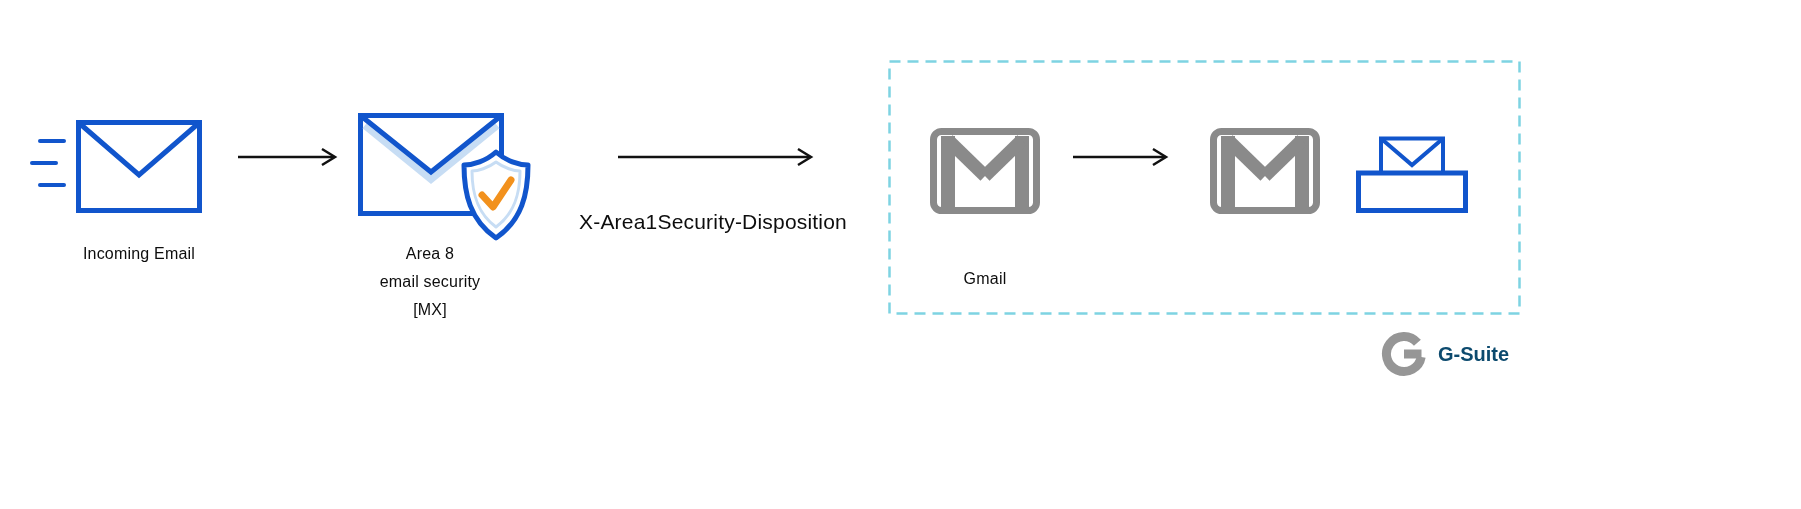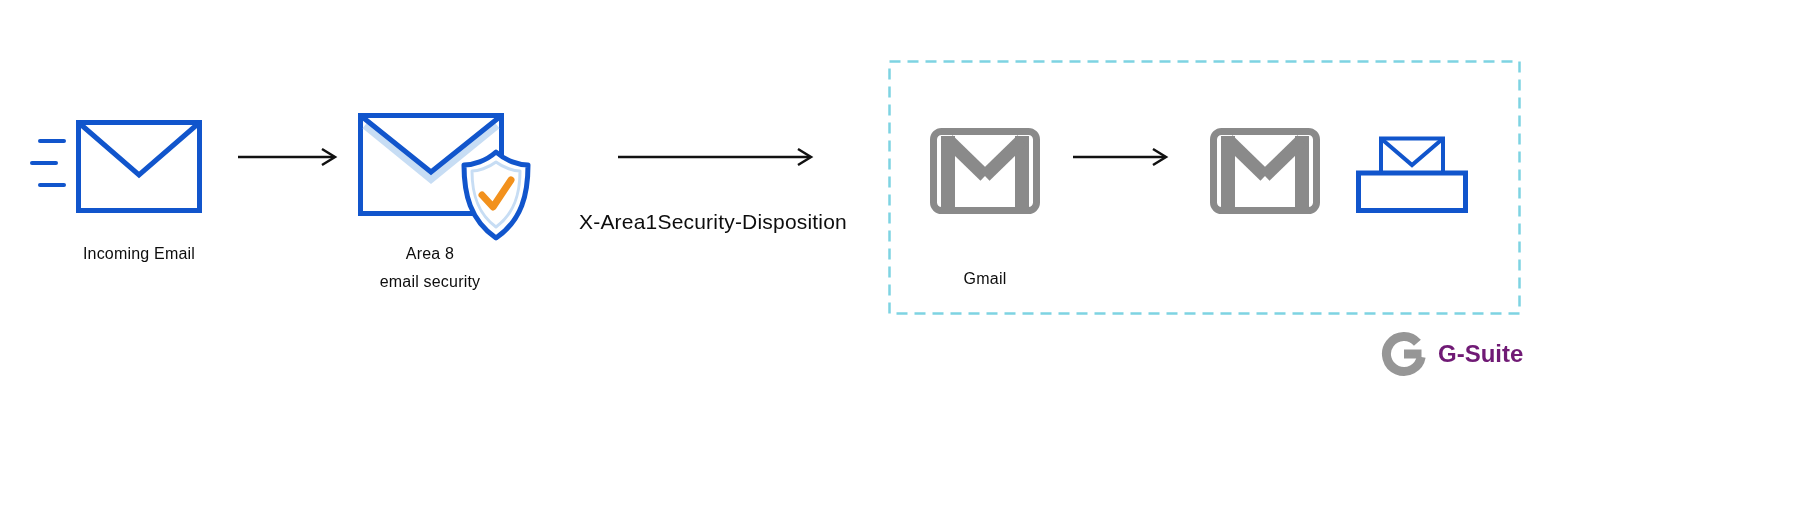--- a/index.html
+++ b/index.html
@@ -29,23 +29,23 @@
   .st-gray   { stroke: var(--c-gray); }
   .st-orange { stroke: var(--c-orange); }
   .st-arrow  { stroke: var(--c-arrow); }
   .speed-line {
     position: absolute;
     height: 4px;
     border-radius: 2px;
     background: var(--c-blue);
   }
   .brand-text {
-    font-size: 24px;
+    font-size: 20px;
     font-weight: 600;
-    color: #701a75;
+    color: #0c4a6e;
     line-height: 48px;
   }
 </style>
 </head>
 <body>
 
 <div id="canvas">
 
   <div class="abs" style="left:30px; top:139px; width:40px; height:52px;">
     <div class="speed-line" style="left:8px; top:0;    width:28px;"></div>
@@ -73,20 +73,21 @@
 
   <svg class="abs" style="left:456px; top:148px;" width="80" height="94" viewBox="0 0 80 94">
     <path d="M 40,4 C 50,13 63,17 72,17 C 72,46 66,72 40,90 C 14,72 8,46 8,17 C 17,17 30,13 40,4 Z" fill="#fff" class="st-blue" stroke-width="5" stroke-linejoin="round"></path>
     <path d="M 40,14 C 48,20 58,23 64,23 C 64,45 59,65 40,79 C 21,65 16,45 16,23 C 22,23 32,20 40,14 Z" fill="none" class="st-lblue" stroke-width="3" stroke-linejoin="round"></path>
     <path d="M 26,47 L 37,59 L 55,32" fill="none" class="st-orange" stroke-width="7" stroke-linecap="round" stroke-linejoin="round"></path>
   </svg>
 
   <div class="abs label" style="left:330px; top:240px; width:200px;">
     <div>Area 8</div>
     <div>email security</div>
+    <div>[MX]</div>
   </div>
 
   <svg class="abs" style="left:618px; top:146px;" width="196" height="22" viewBox="0 0 196 22">
     <line x1="0" y1="11" x2="191" y2="11" class="st-arrow" stroke-width="2.5"></line>
     <polyline points="180,3 193,11 180,19" fill="none" class="st-arrow" stroke-width="2.5"></polyline>
   </svg>
 
   <div class="abs label" style="left:563px; top:208px; width:300px; font-size:21px;">X-Area1Security-Disposition</div>
 
   <svg class="abs" style="left:888px; top:60px;" width="633" height="255" viewBox="0 0 633 255">

